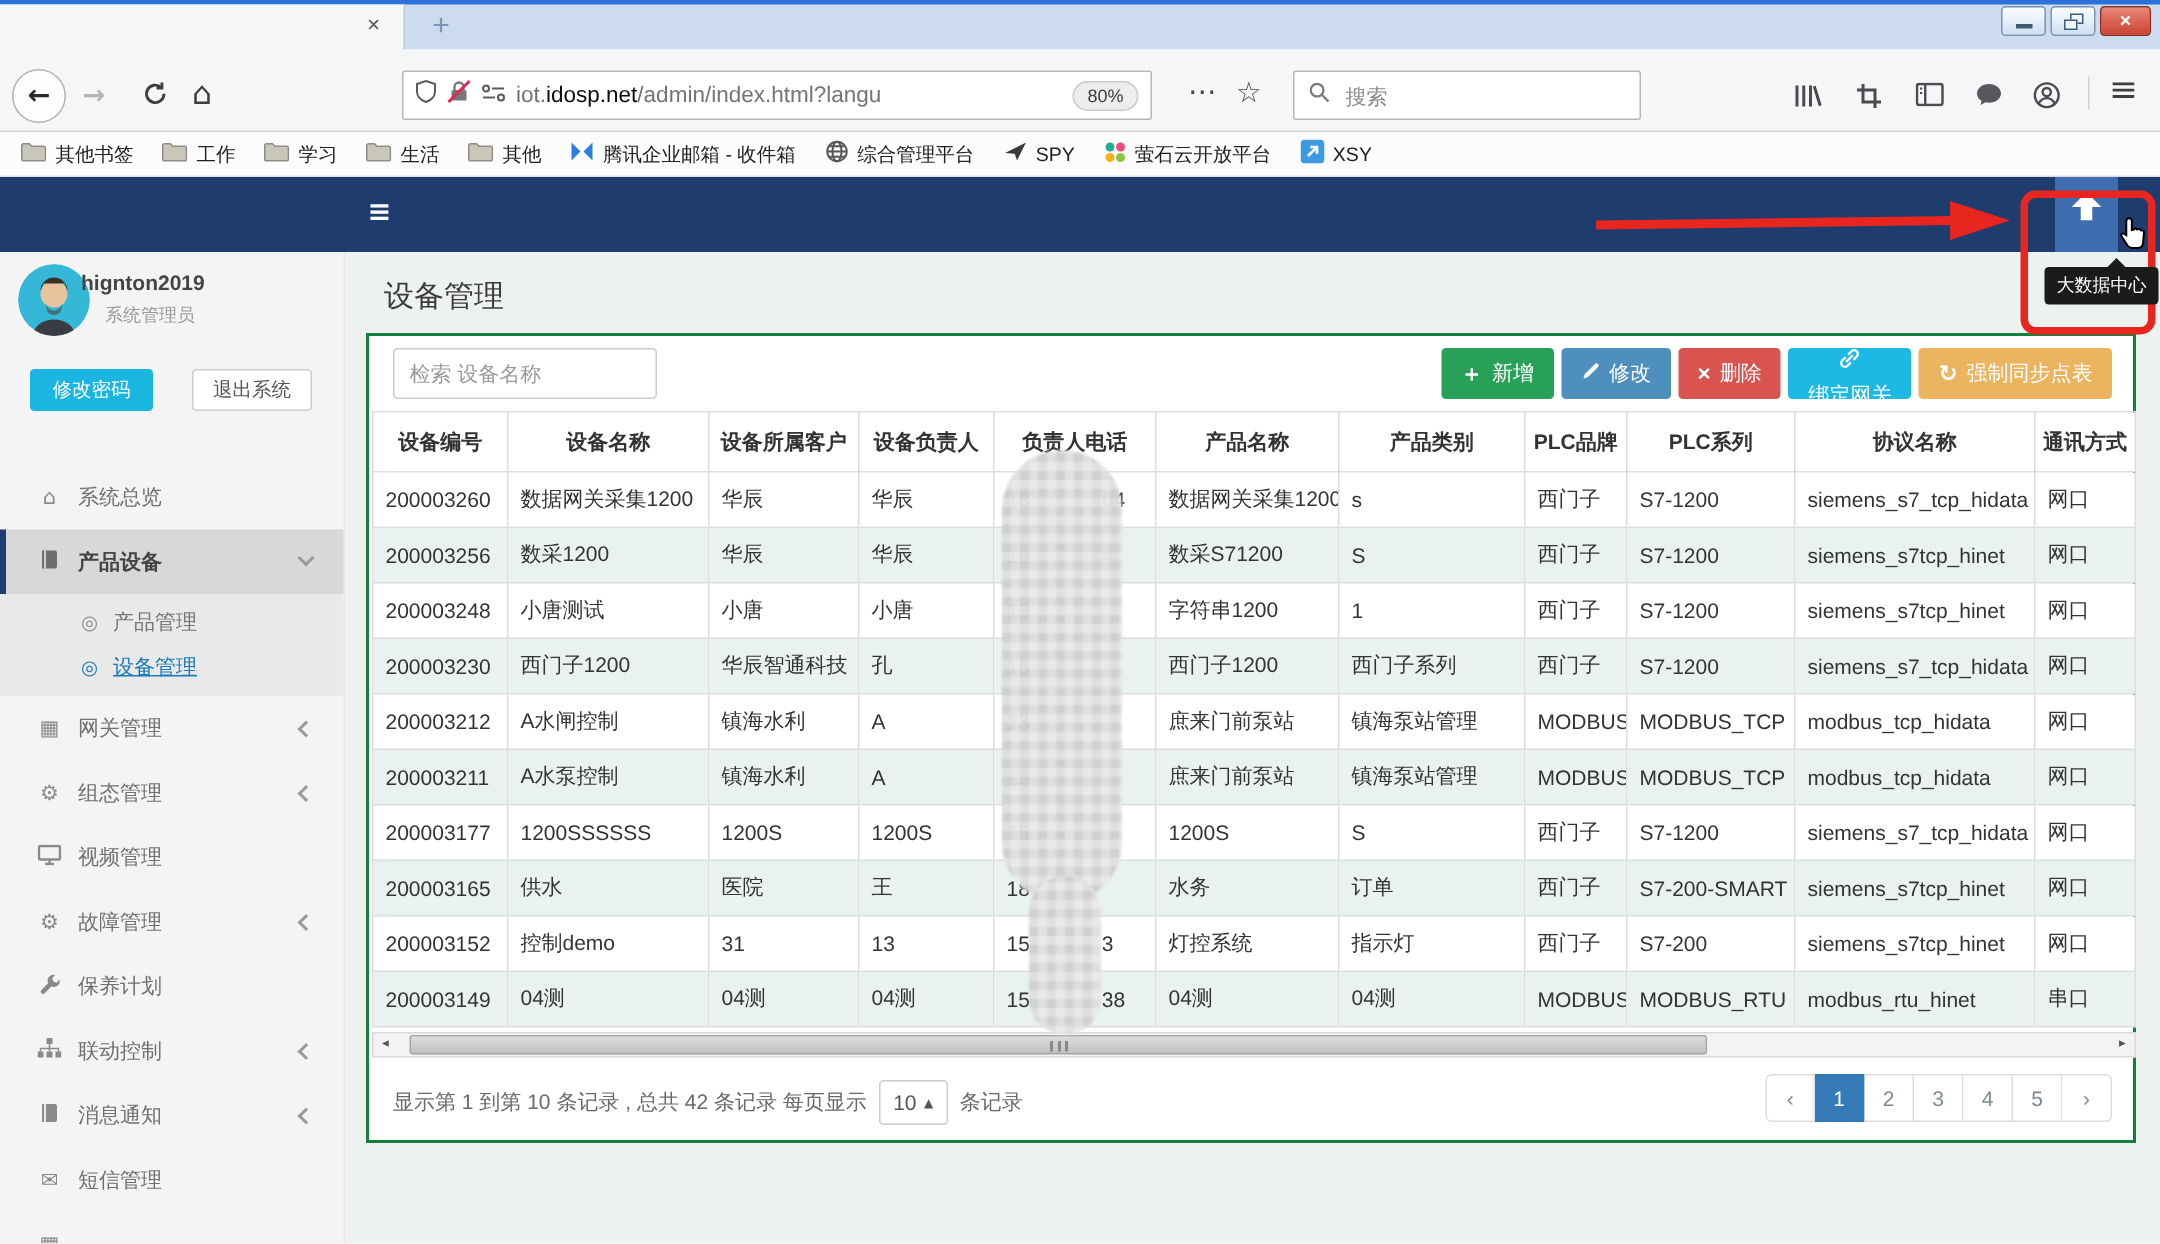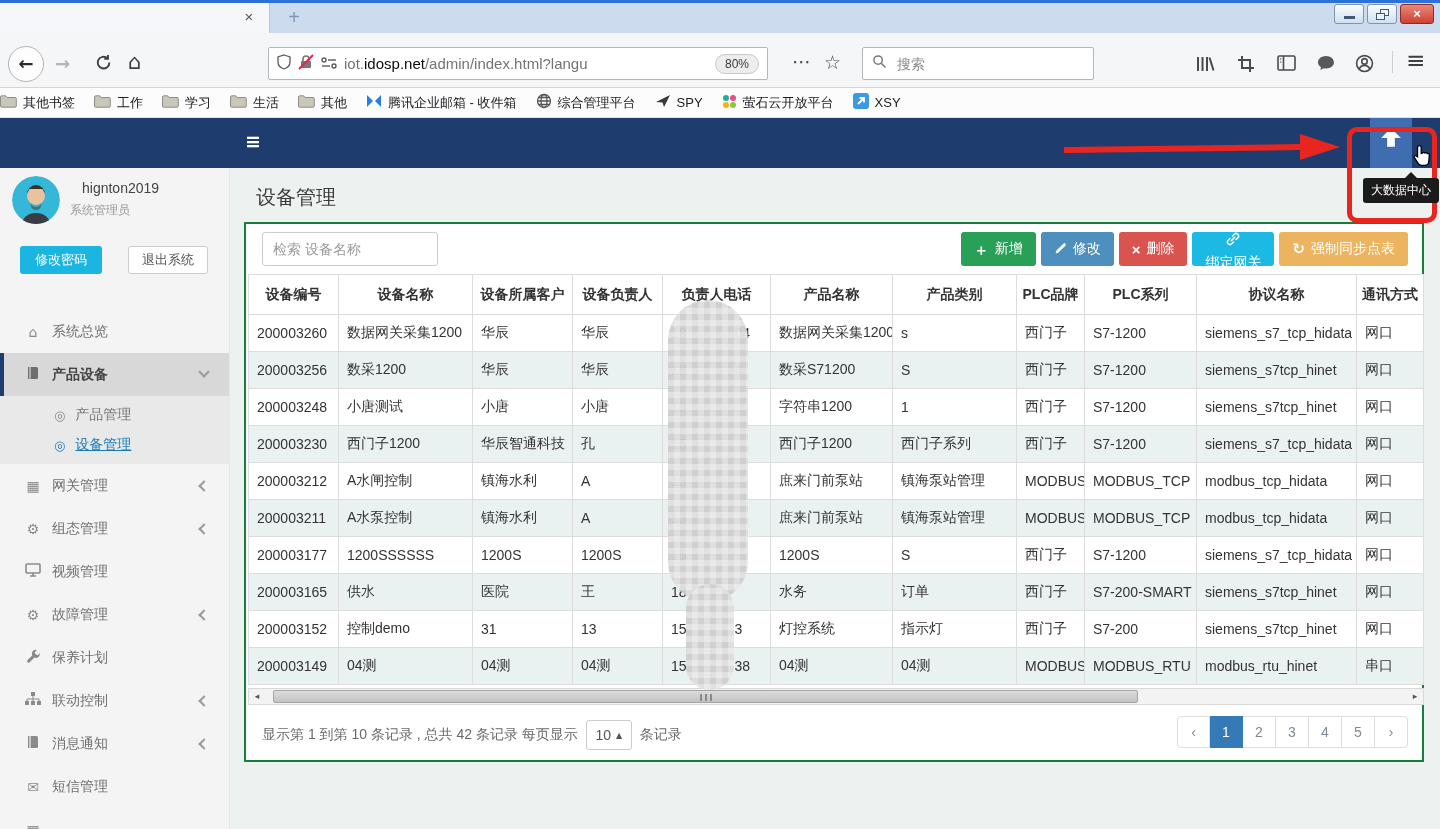--- a/index.html
+++ b/index.html
@@ -36,33 +36,33 @@
   .dots3{position:absolute;left:792px;top:17px;font-size:19px;color:#47474b;}
   .starbm{position:absolute;left:824px;top:18px;font-size:19px;color:#47474b;}
   .searchbar{position:absolute;left:862px;top:14px;width:232px;height:33px;background:#fff;border:1px solid #b6b6ba;border-radius:2px;display:flex;align-items:center;padding:0 9px;gap:8px;}
   .searchbar input{border:none;outline:none;font-size:14px;width:170px;color:#333;background:transparent;}
   .searchbar input::placeholder{color:#8a8a8f;}
   .tbicon{position:absolute;top:22px;}
   .sep{position:absolute;left:1392px;top:18px;width:1px;height:22px;background:#d0d0d3;}
   .hambtn{position:absolute;left:1406px;top:14px;font-size:23px;color:#3f3f42;}
 
   
-  .bmbar{position:absolute;left:0;top:88px;width:1440px;height:30px;background:#fcfcfd;border-bottom:1px solid #e0e0e2;display:flex;align-items:center;gap:19px;}
+  .bmbar{position:absolute;left:0;top:88px;width:1440px;height:30px;background:#fcfcfd;border-bottom:1px solid #e0e0e2;display:flex;align-items:center;padding-left:14px;gap:19px;}
   .bm{display:flex;align-items:center;gap:6px;font-size:13px;color:#202024;white-space:nowrap;}
 
   
   .page{position:absolute;left:0;top:118px;width:1440px;height:711px;background:#edf1ef;overflow:hidden;}
   .appbar{position:absolute;left:0;top:0;width:1440px;height:50px;background:#1e3c6d;}
   .appham{position:absolute;left:245px;top:12px;color:#fff;font-size:19px;font-weight:bold;}
   .bigdata{position:absolute;left:1370px;top:0;width:42px;height:50px;background:#3f6daf;display:flex;justify-content:center;padding-top:9px;}
 
   
   .sidebar{position:absolute;left:0;top:50px;width:230px;height:661px;background:#f4f4f4;border-right:1px solid #e7e7e7;overflow:hidden;}
   .avatar{position:absolute;left:12px;top:8px;width:48px;height:48px;border-radius:50%;overflow:hidden;}
-  .uname{position:absolute;left:82px;top:12px;font-size:14px;font-weight:normal;color:#444;}
+  .uname{position:absolute;left:54px;top:12px;font-size:14px;font-weight:bold;color:#444;}
   .urole{position:absolute;left:70px;top:34px;font-size:12px;color:#999;}
   .btn-pass{position:absolute;left:20px;top:78px;width:82px;height:28px;background:#1ab5e0;color:#fff;font-size:13px;border:none;border-radius:3px;text-align:center;line-height:28px;}
   .btn-logout{position:absolute;left:128px;top:78px;width:80px;height:28px;background:#fff;color:#555;font-size:13px;border:1px solid #ccc;border-radius:3px;text-align:center;line-height:26px;}
   .menu{position:absolute;left:0;top:142px;width:230px;}
   .sitem{position:relative;height:43px;display:flex;align-items:center;padding-left:24px;gap:10px;font-size:14px;color:#707070;}
   .sitem .micon{width:18px;text-align:center;color:#8a8a8a;font-size:14px;}
   .sitem.active{background:#d8d8d8;border-left:4px solid #1e3c6d;padding-left:20px;color:#444;font-weight:bold;}
   .submenu{background:#e9e9e9;padding:4px 0;}
   .ssitem{height:30px;display:flex;align-items:center;padding-left:54px;gap:10px;font-size:14px;color:#777;}
   .ssitem .micon{font-size:13px;color:#8a8a8a;}

